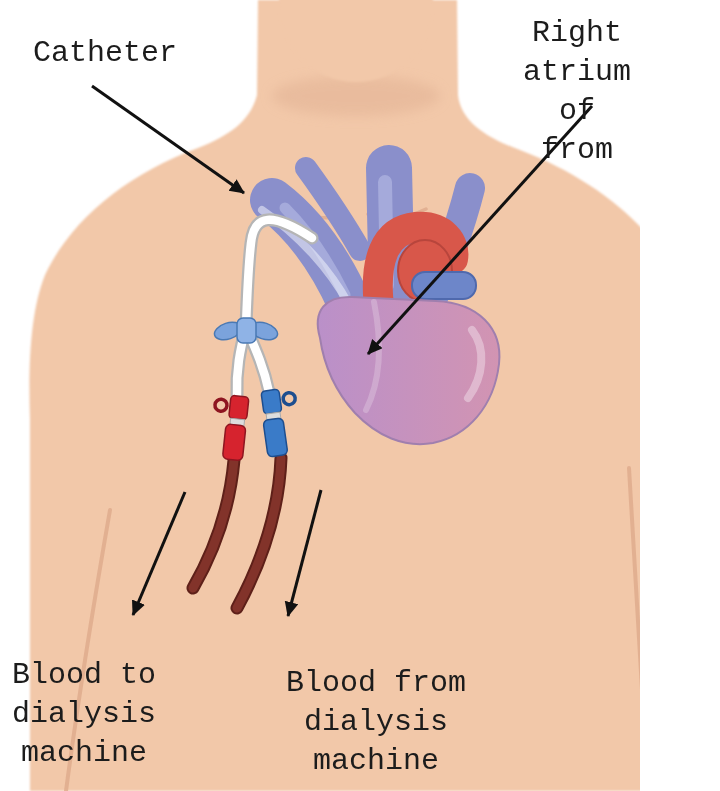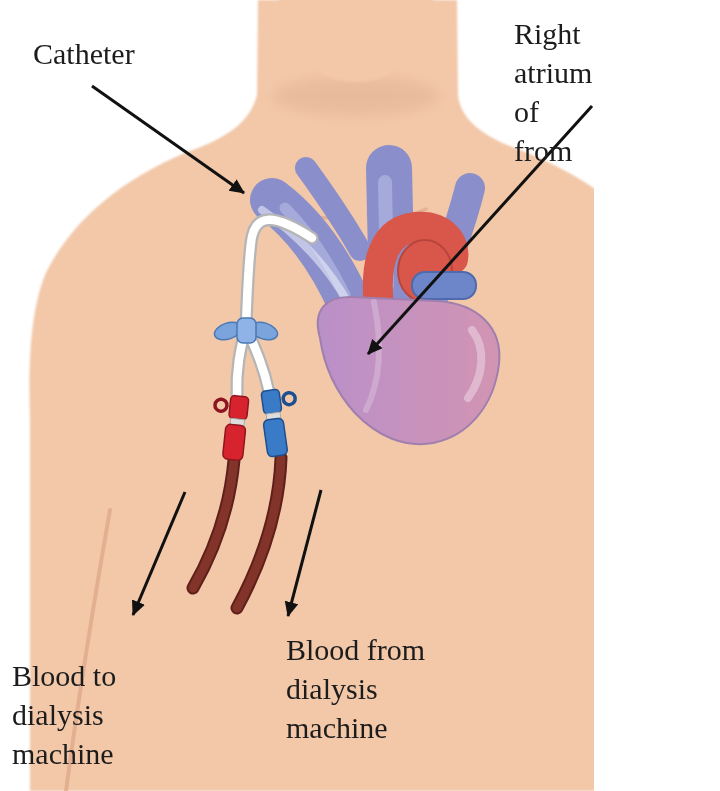--- a/index.html
+++ b/index.html
@@ -1,28 +1,29 @@
 <!DOCTYPE html>
 <html><head>
 <meta charset="utf-8">
 <style>
   html,body{margin:0;padding:0;background:#fff;}
   .canvas{
-    position:relative;width:594px;height:791px;background:#fff;overflow:hidden;
-    font-family:Liberation Serif, serif;
+    position:relative;width:640px;height:791px;background:#fff;overflow:hidden;
+    font-family:Liberation Mono, monospace;
+    text-align:center;
   }
   .canvas svg{position:absolute;left:0;top:0;}
   .label{
     position:absolute;font-size:30px;line-height:39px;color:#1c1c1c;
     white-space:pre-line;letter-spacing:0;
   }
   .label-catheter{left:33px;top:34px;}
   .label-right-atrium{left:514px;top:14px;}
   .label-blood-to{left:12px;top:656px;}
-  .label-blood-from{left:286px;top:630px;}
+  .label-blood-from{left:286px;top:664px;}
 </style>
 </head>
 <body>
 
 <div class="canvas">
 
   <svg width="720" height="791" viewBox="0 0 720 791">
     <defs>
       <linearGradient id="heartGrad" x1="0" y1="0" x2="1" y2="0">
         <stop offset="0" stop-color="#ba90c9"></stop>

